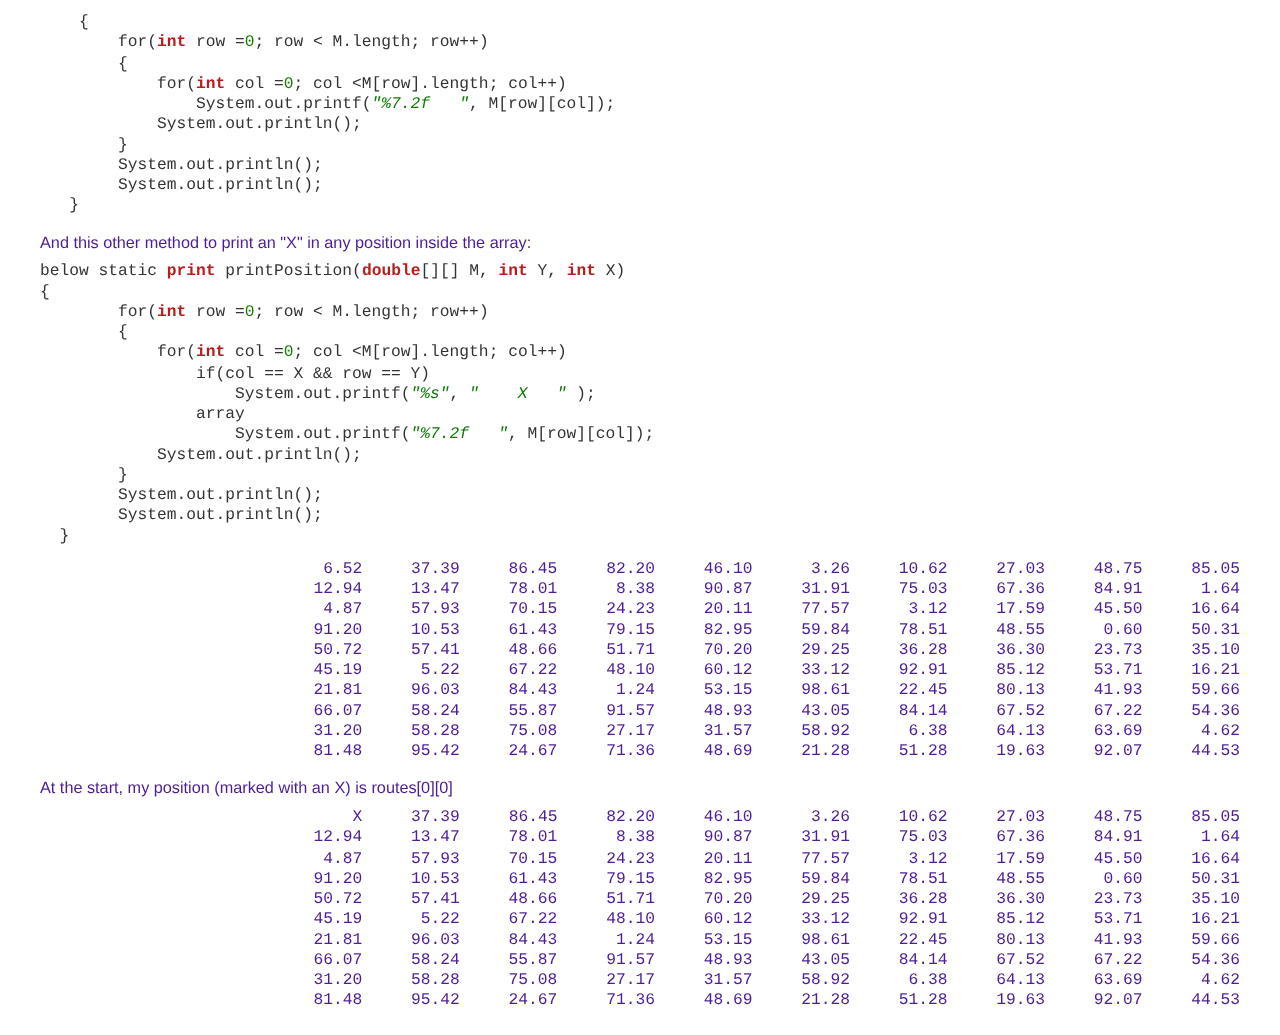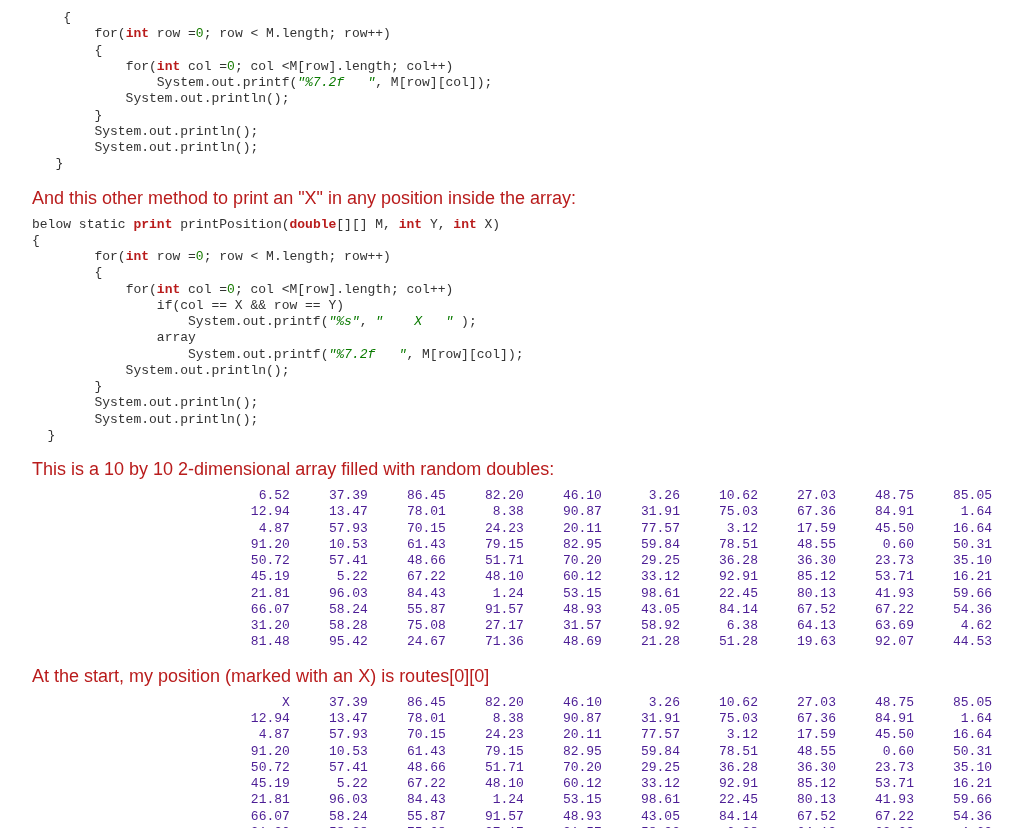--- a/index.html
+++ b/index.html
@@ -2,21 +2,21 @@
 <html><head>
 <meta charset="utf-8">
 <style>
   html,body{margin:0;padding:0;background:#fff;color:#333;font-family:"Helvetica Neue",Arial,sans-serif;font-size:13px;line-height:1.45;}
   .page{max-width:960px;margin:0 auto;padding:6px 18px 18px;}
   pre.code{font-family:"Courier New",monospace;font-size:13px;line-height:1.25;color:#333;margin:4px 0 10px;white-space:pre;}
   .t-key{font-weight:normal;}
   .t-int{color:#b91c1c;font-weight:bold;}
   .t-num{color:#177b00;}
   .t-str{color:#0a7a00;font-style:italic;}
-  p.prose{font-size:18px;color:#b91c1c;margin:12px 0 6px;}
+  p.prose{font-size:13px;color:#4c1d95;margin:12px 0 6px;}
   pre.data{font-family:"Courier New",monospace;font-size:13px;line-height:1.25;color:#4c1d95;white-space:pre;margin:6px 0 4px;text-align:right;}
 </style>
 </head>
 <body>
 
 <div class="page">
 
 <pre class="code" id="code1">    {
         <span class="t-key">for</span>(<span class="t-int">int</span> row =<span class="t-num">0</span>; row &lt; M.length; row++)
         {
@@ -38,21 +38,20 @@
                 <span class="t-key">if</span>(col == X &amp;&amp; row == Y)
                     System.out.printf(<span class="t-str">"%s"</span>, <span class="t-str">"    X   "</span> );
                 <span class="t-key">array</span>
                     System.out.printf(<span class="t-str">"%7.2f   "</span>, M[row][col]);
             System.out.println();
         }
         System.out.println();
         System.out.println();
   }</pre>
 
-<p class="prose">This is a 10 by 10 2-dimensional array filled with random doubles:</p>
 
 <pre class="data" id="grid0">   6.52     37.39     86.45     82.20     46.10      3.26     10.62     27.03     48.75     85.05
   12.94     13.47     78.01      8.38     90.87     31.91     75.03     67.36     84.91      1.64
    4.87     57.93     70.15     24.23     20.11     77.57      3.12     17.59     45.50     16.64
   91.20     10.53     61.43     79.15     82.95     59.84     78.51     48.55      0.60     50.31
   50.72     57.41     48.66     51.71     70.20     29.25     36.28     36.30     23.73     35.10
   45.19      5.22     67.22     48.10     60.12     33.12     92.91     85.12     53.71     16.21
   21.81     96.03     84.43      1.24     53.15     98.61     22.45     80.13     41.93     59.66
   66.07     58.24     55.87     91.57     48.93     43.05     84.14     67.52     67.22     54.36
   31.20     58.28     75.08     27.17     31.57     58.92      6.38     64.13     63.69      4.62

